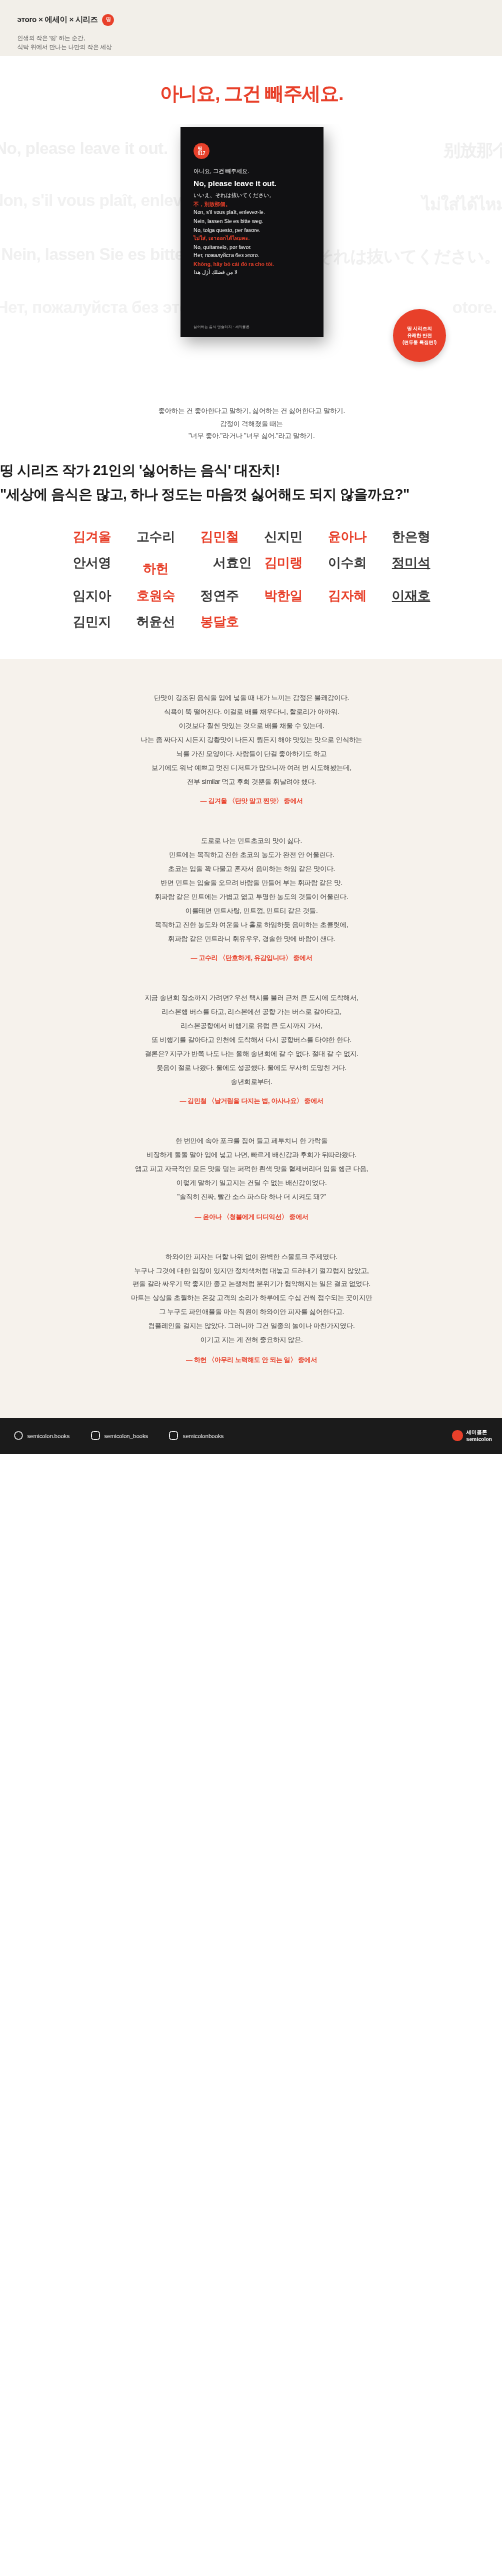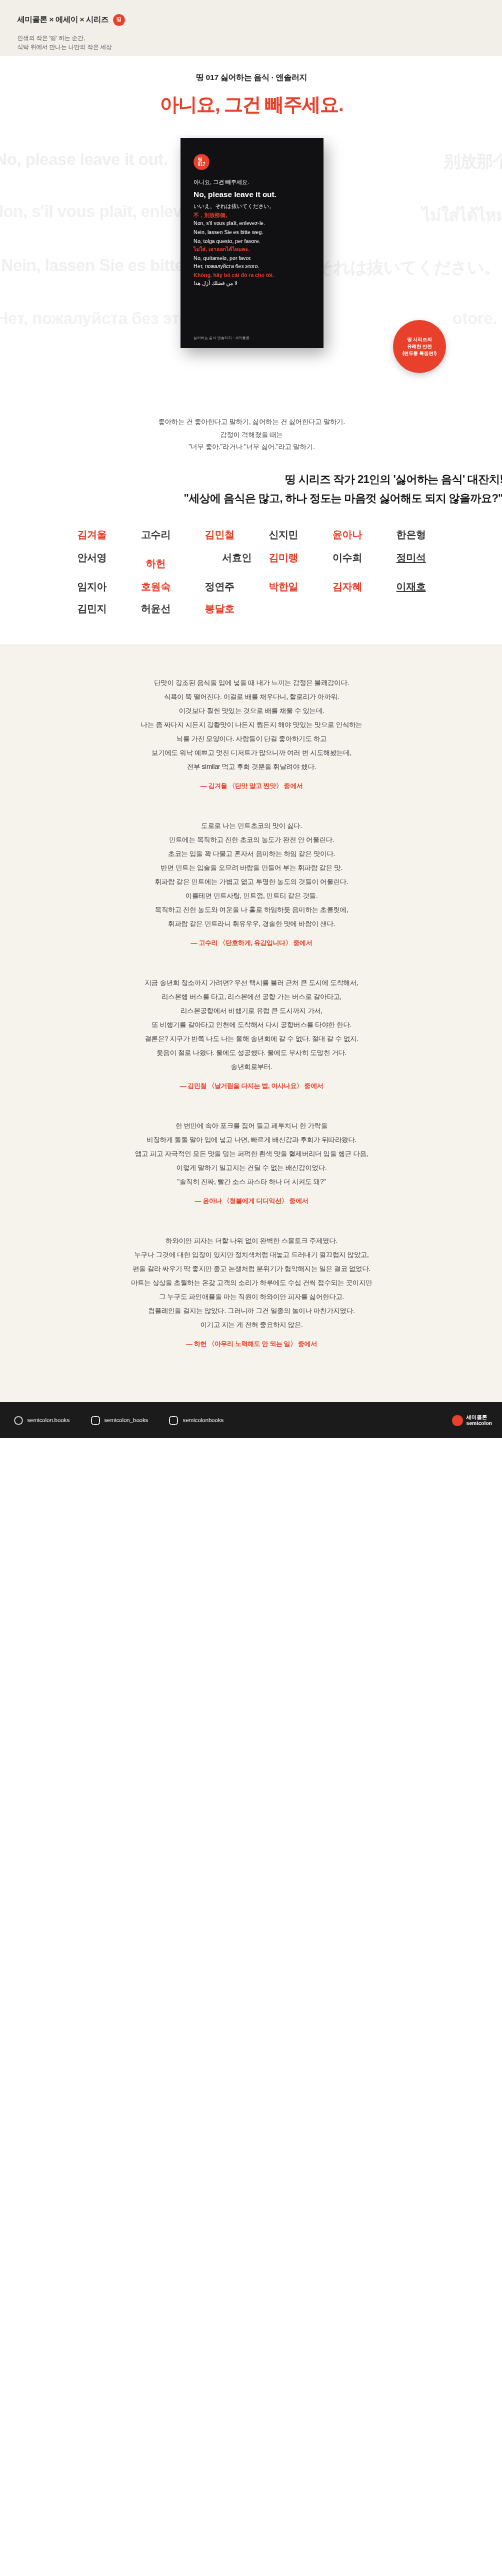--- a/index.html
+++ b/index.html
@@ -165,39 +165,39 @@
   
   .lead {
     text-align: center;
     font-size: 6.8px;
     color: #444;
     line-height: 1.85;
     letter-spacing: -0.2px;
     margin-top: -2.5px;
   }
   .headline {
-    text-align: right;
+    text-align: left;
     margin-top: 16px;
-    font-size: 11px;
+    font-size: 14px;
     font-weight: bold;
     color: #1a1a1a;
     line-height: 1.7;
     letter-spacing: -0.3px;
   }
   .headline .q { display: block; }
 
   
   .authors {
     margin: 21px auto 0 auto;
     width: 383px;
     display: grid;
     grid-template-columns: repeat(6, 1fr);
     row-gap: 8.6px;
     text-align: center;
-    font-size: 10px;
+    font-size: 13px;
     font-weight: bold;
     letter-spacing: -0.2px;
   }
 
   
   .quotes {
     margin-top: 28px;
     background: #f6f2ec;
     padding: 32px 0 25px 0;
   }
@@ -263,31 +263,30 @@
     background: #e8402a;
   }
 </style>
 </head>
 <body>
 
 <div class="page">
 
   <div class="top-band">
     <div class="series-line">
-      <span>세미콜론 × 에세이 × 시리즈</span>
+      <span>этого × 에세이 × 시리즈</span>
       <span class="series-badge">띵</span>
     </div>
     <div class="series-sub">
       <div>인생의 작은 '띵' 하는 순간,</div>
       <div>식탁 위에서 만나는 나만의 작은 세상</div>
     </div>
   </div>
 
   <div class="hero">
-    <div class="hero-kicker">띵 017 싫어하는 음식 · 앤솔러지</div>
     <div class="hero-title">아니요, 그건 빼주세요.</div>
   </div>
 
   <div class="stage">
     <div class="ghost g1">No, please leave it out.</div>
     <div class="ghost g2">别放那个</div>
     <div class="ghost g3">Non, s'il vous plaît, enlevez-le.</div>
     <div class="ghost g4">ไม่ใส่ได้ไหม</div>
     <div class="ghost g5">Nein, lassen Sie es bitte weg.</div>
     <div class="ghost g6">いいえ、それは抜いてください。</div>

